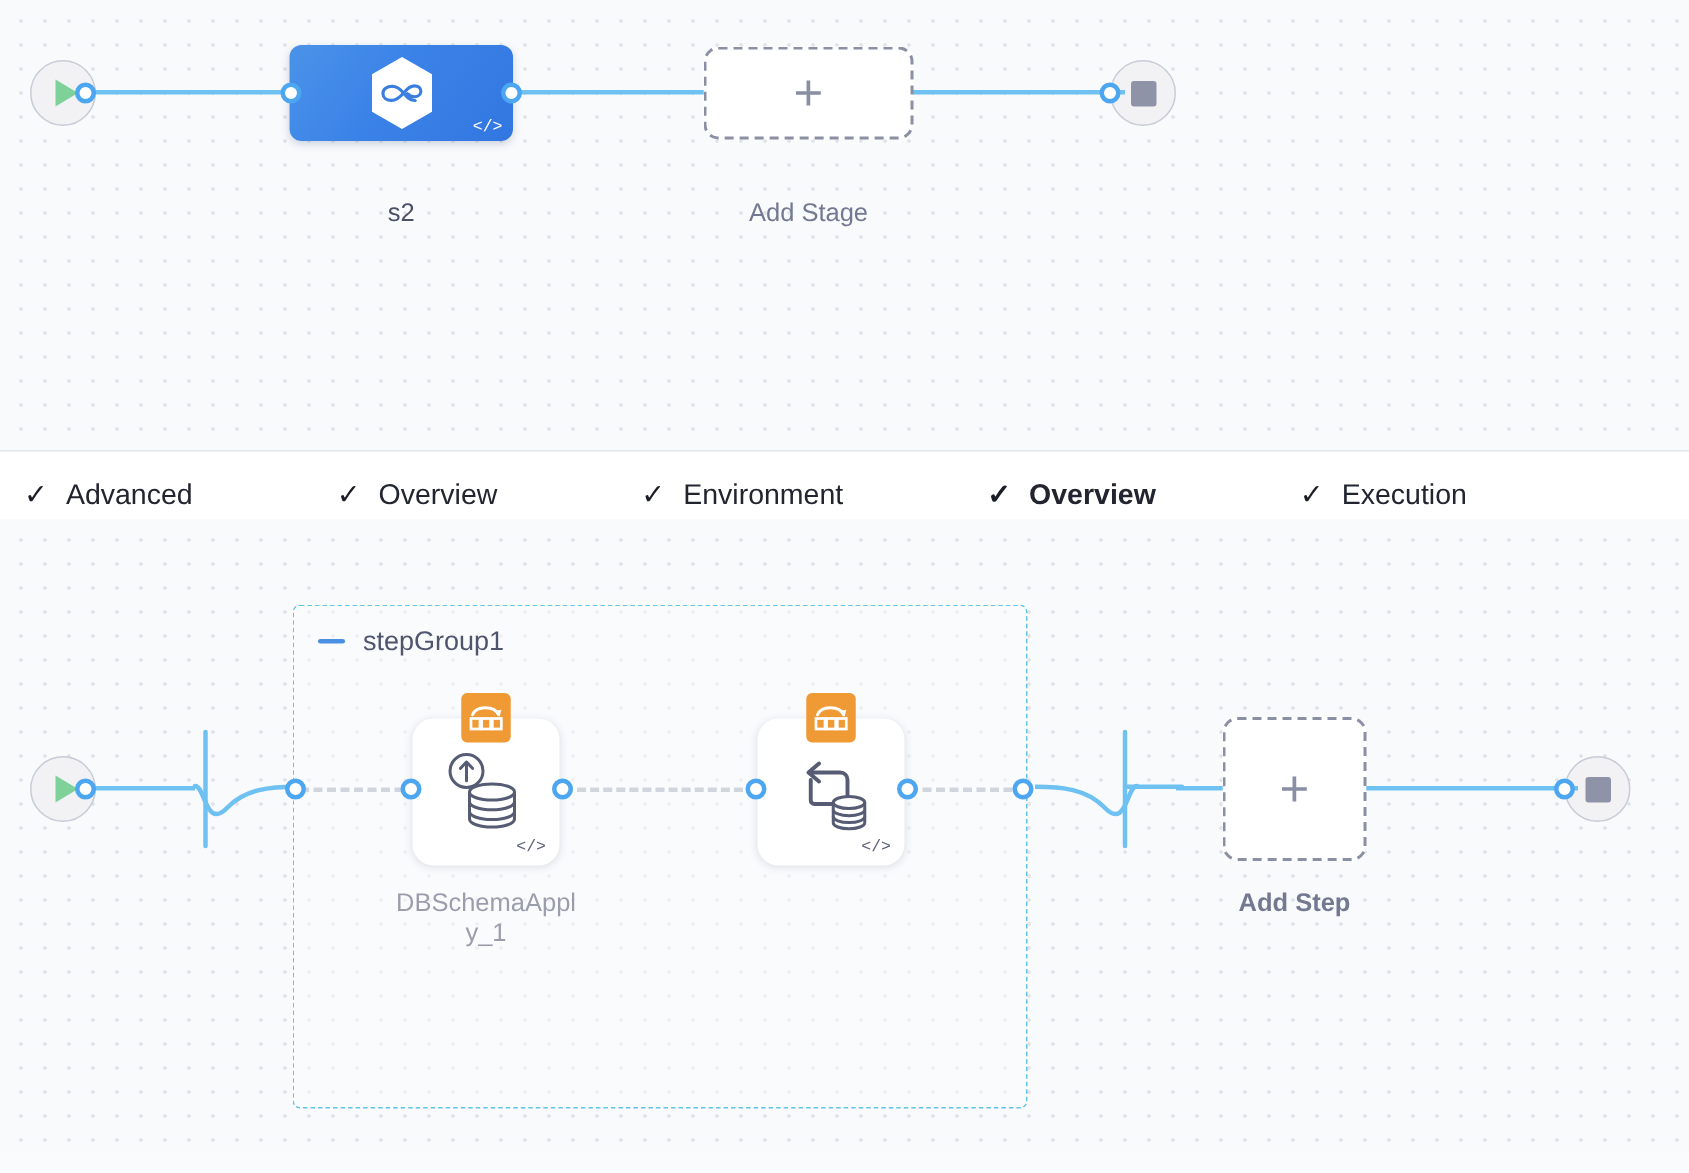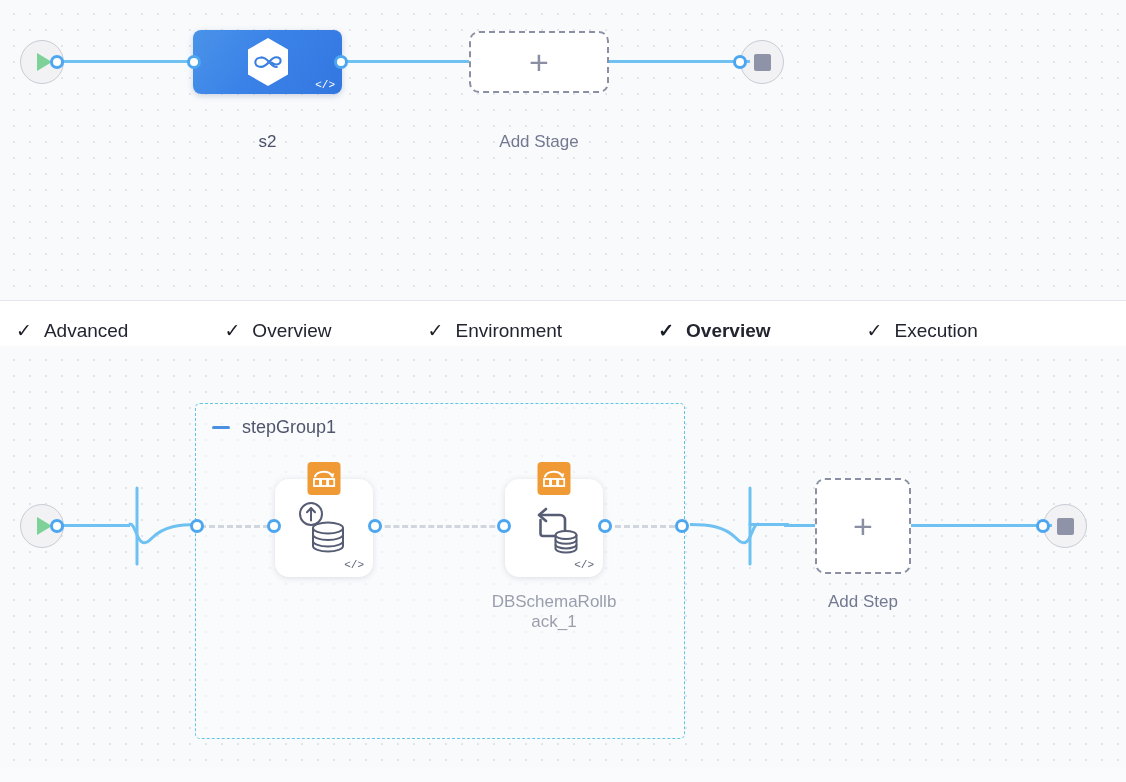--- a/index.html
+++ b/index.html
@@ -252,20 +252,24 @@
         <path d="M19 22.5 L19 10.5 M19 10 L15 14.2 M19 10 L23 14.2" fill="none" stroke="#565c73" stroke-width="2" stroke-linecap="round" stroke-linejoin="round"></path>
         <ellipse cx="36" cy="30" rx="15" ry="5.4" fill="#ffffff" stroke="#565c73" stroke-width="2"></ellipse>
         <path d="M21 30 L21 48 C21 51 27.7 53.4 36 53.4 C44.3 53.4 51 51 51 48 L51 30" fill="none" stroke="#565c73" stroke-width="2"></path>
         <path d="M21 36.5 C21 39.5 27.7 41.9 36 41.9 C44.3 41.9 51 39.5 51 36.5" fill="none" stroke="#565c73" stroke-width="2"></path>
         <path d="M21 43 C21 46 27.7 48.4 36 48.4 C44.3 48.4 51 46 51 43" fill="none" stroke="#565c73" stroke-width="2"></path>
       </svg>
       <span class="code-badge-dark">&lt;/&gt;</span>
     </div>
     <div class="port" style="left:267px; top:173px;"></div>
     <div class="port" style="left:368px; top:173px;"></div>
+    <div class="node-label" style="left:240px; top:246px; width:168px;">
+      <span>DBSchemaAppl</span><br>
+      <span>y_1</span>
+    </div>
 
     <div class="step-node" style="left:505px; top:133px;">
       <div class="step-badge">
         <svg width="25" height="23" viewBox="0 0 25 23">
           <path d="M3.5 9.5 C6 3.5 18 3 21 9.5" fill="none" stroke="#ffffff" stroke-width="2" stroke-linecap="round"></path>
           <path d="M21.5 10.6 L17.6 7.2 L22.8 6.2 Z" fill="#ffffff"></path>
           <rect x="2.5" y="12" width="6" height="7" fill="none" stroke="#ffffff" stroke-width="1.8"></rect>
           <rect x="9.6" y="12" width="6" height="7" fill="none" stroke="#ffffff" stroke-width="1.8"></rect>
           <rect x="16.7" y="12" width="6" height="7" fill="none" stroke="#ffffff" stroke-width="1.8"></rect>
         </svg>
@@ -275,29 +279,25 @@
         <path d="M17 17 L24 11 M17 17 L24 23" fill="none" stroke="#565c73" stroke-width="2.6" stroke-linecap="round" stroke-linejoin="round"></path>
         <ellipse cx="44" cy="37" rx="10.5" ry="4" fill="#ffffff" stroke="#565c73" stroke-width="2"></ellipse>
         <path d="M33.5 37 L33.5 50.5 C33.5 52.7 38.2 54.5 44 54.5 C49.8 54.5 54.5 52.7 54.5 50.5 L54.5 37" fill="none" stroke="#565c73" stroke-width="2"></path>
         <path d="M33.5 41.8 C33.5 44 38.2 45.8 44 45.8 C49.8 45.8 54.5 44 54.5 41.8" fill="none" stroke="#565c73" stroke-width="2"></path>
         <path d="M33.5 46.4 C33.5 48.6 38.2 50.4 44 50.4 C49.8 50.4 54.5 48.6 54.5 46.4" fill="none" stroke="#565c73" stroke-width="2"></path>
       </svg>
       <span class="code-badge-dark">&lt;/&gt;</span>
     </div>
     <div class="port" style="left:497px; top:173px;"></div>
     <div class="port" style="left:598px; top:173px;"></div>
-    <div class="node-label" style="left:470px; top:246px; width:168px;">
-      <span>DBSchemaRollb</span><br>
-      <span>ack_1</span>
-    </div>
 
     <div class="add-node" style="left:815px; top:132px; width:96px; height:96px;">
       <span class="plus-glyph">+</span>
     </div>
-    <div class="node-label muted" style="left:800px; top:246px; width:126px;">Add Step</div>
+    <div class="node-label muted" style="left:800px; top:246px; width:126px;font-weight:bold;">Add Step</div>
 
     <div class="terminal" style="left:1043px; top:158px;">
       <span class="stop-sq"></span>
     </div>
     <div class="port" style="left:1036px; top:173px;"></div>
   </div>
 
 </div>
 
 </body></html>

